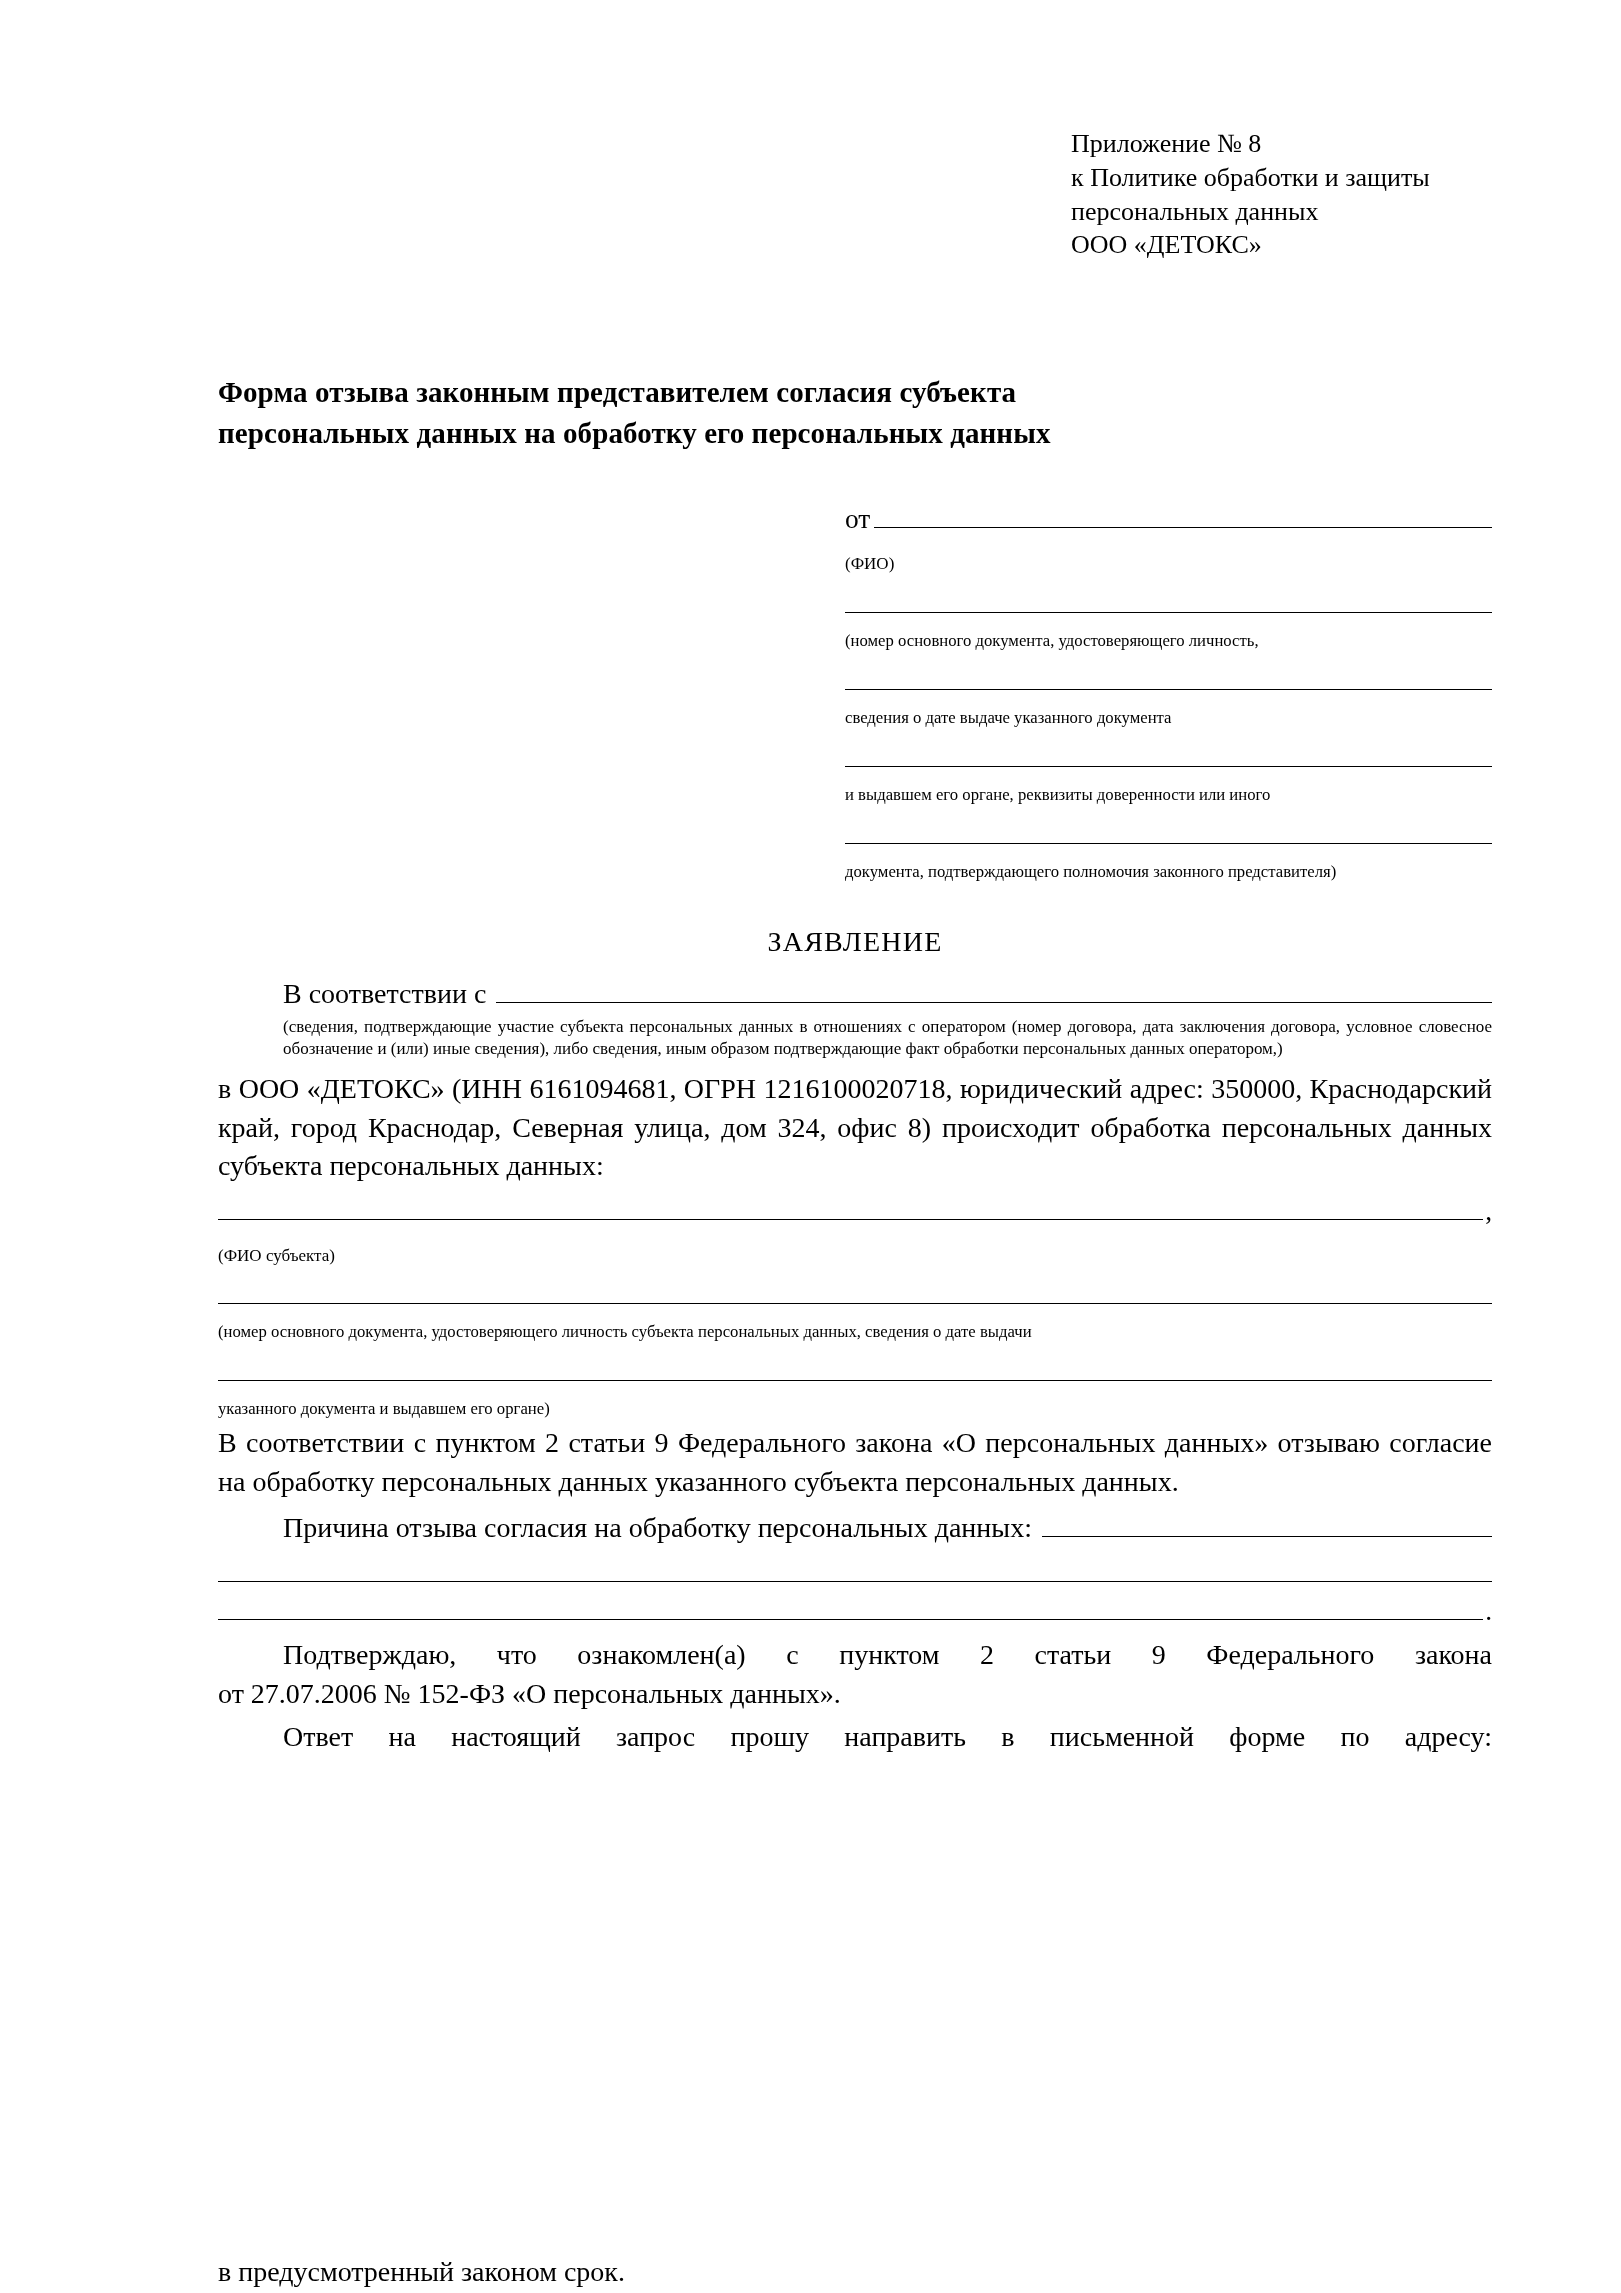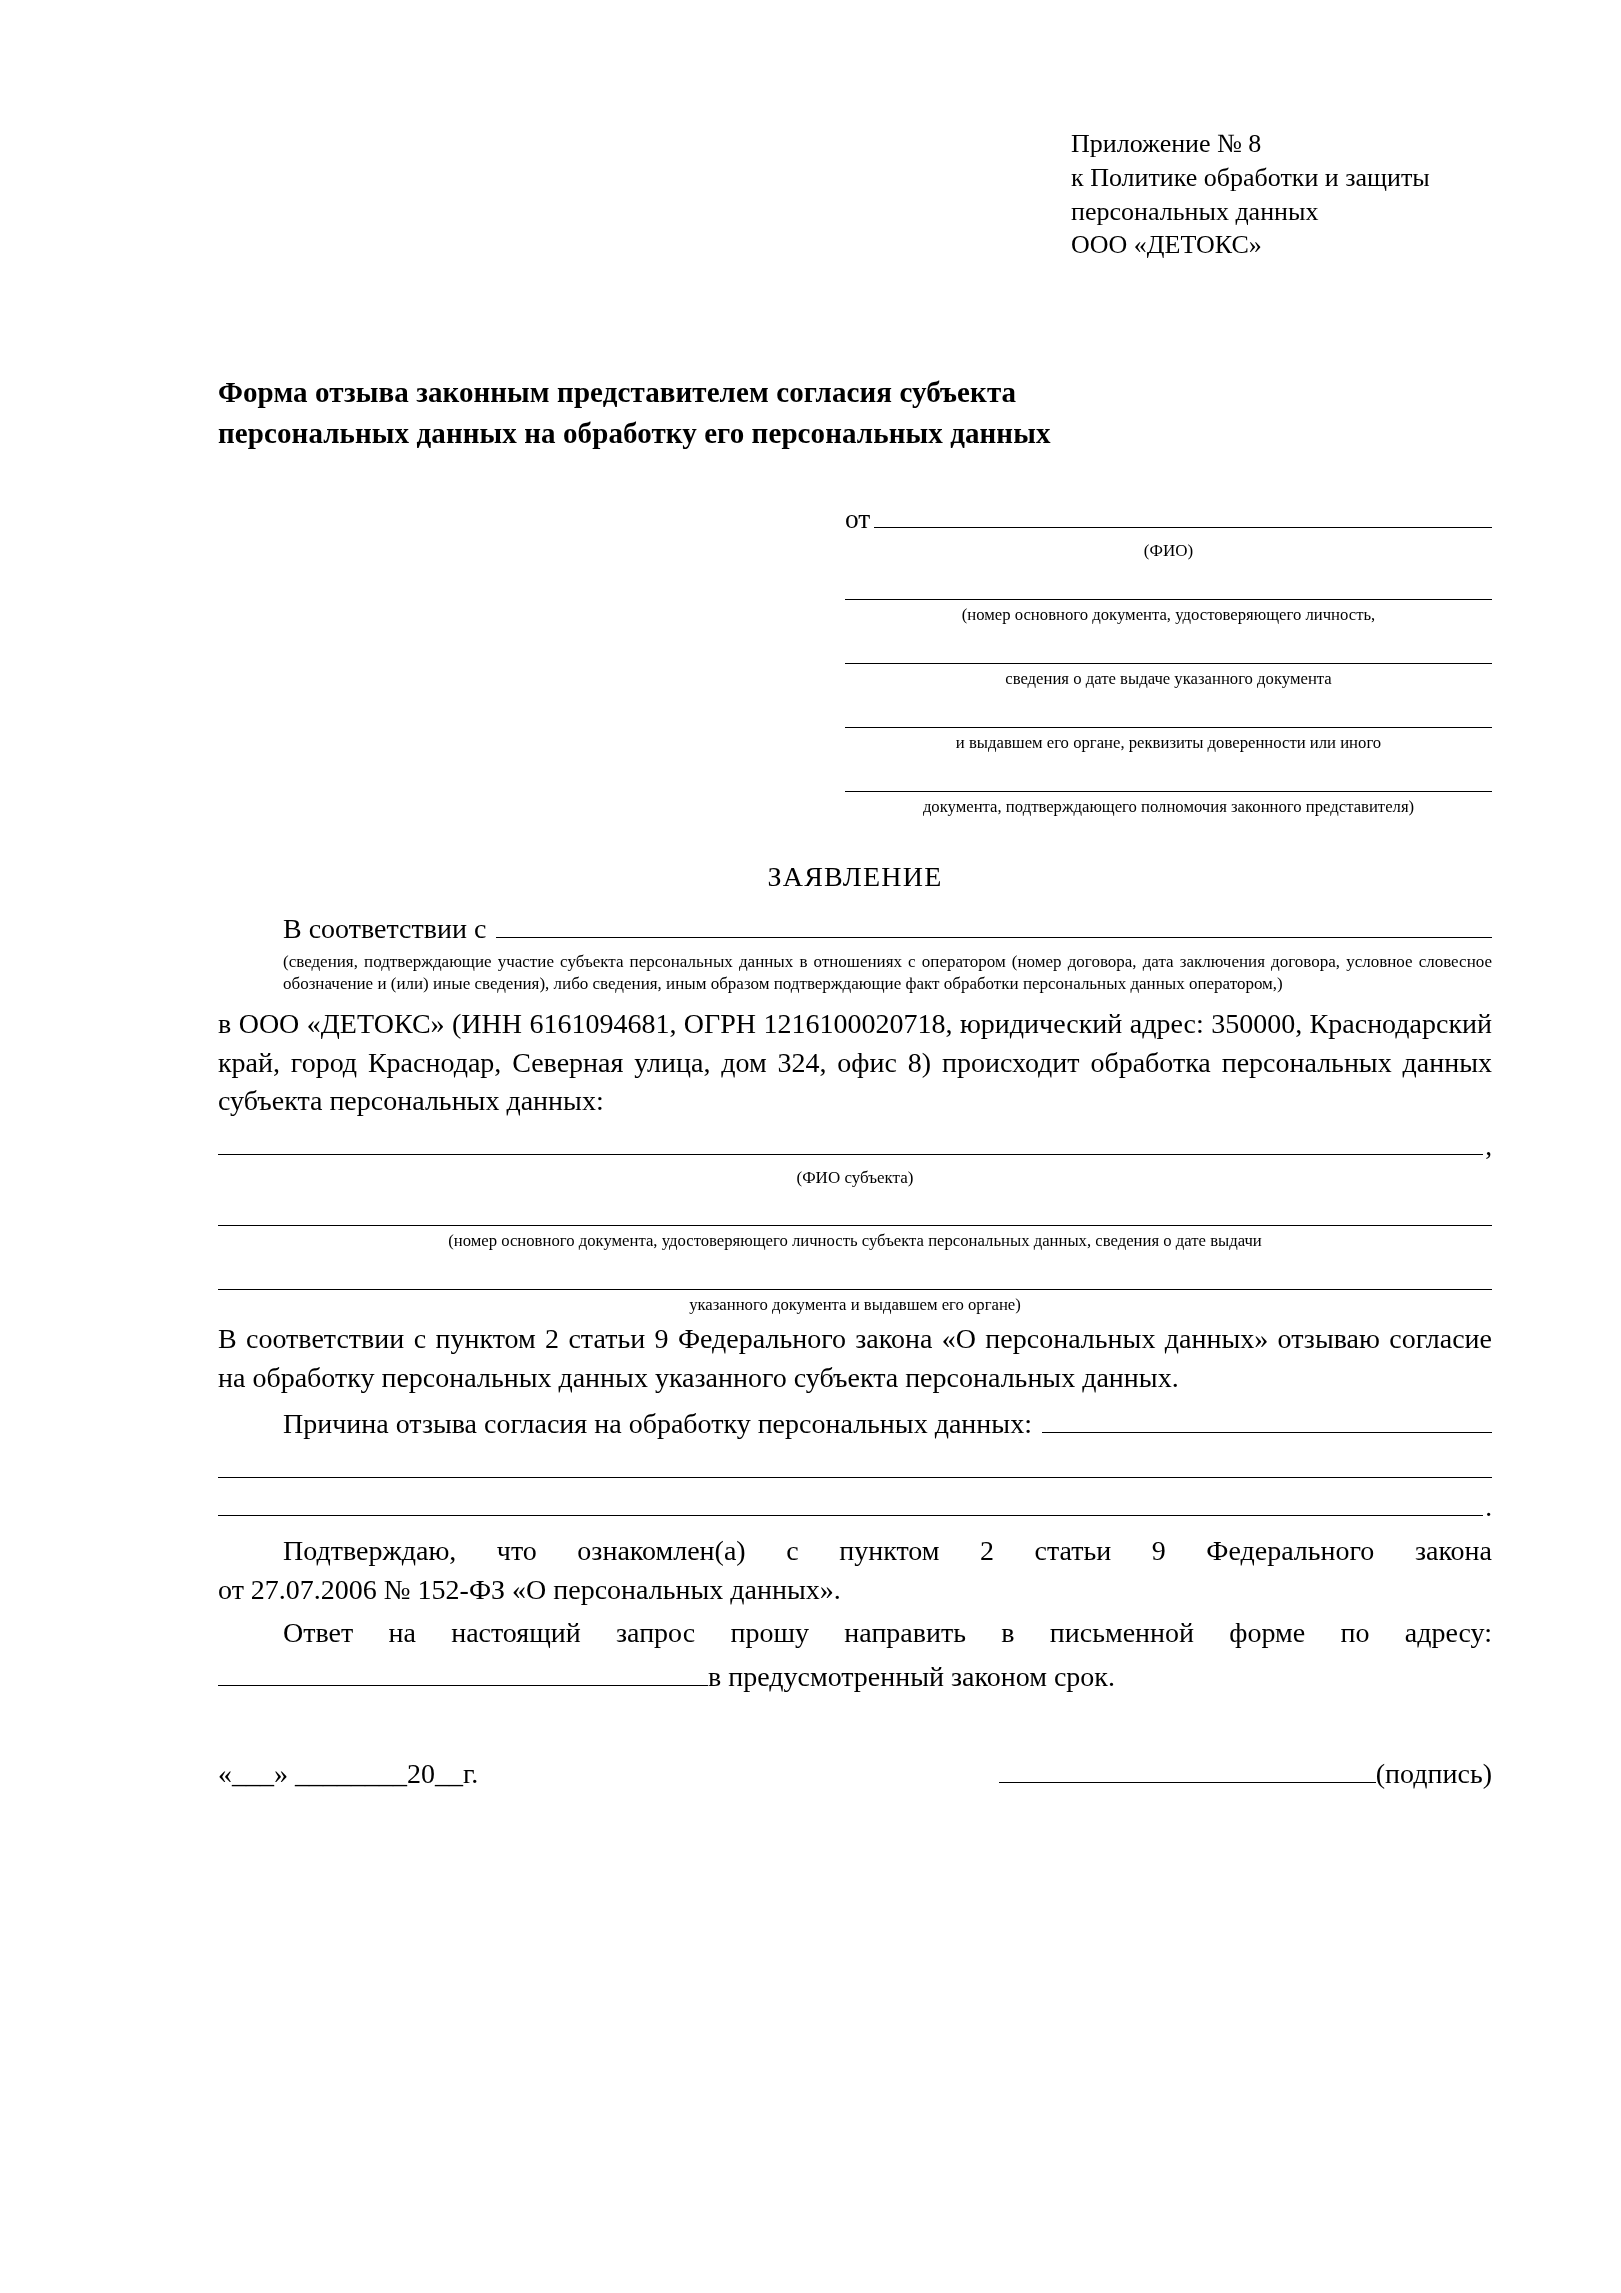--- a/index.html
+++ b/index.html
@@ -67,24 +67,23 @@
     flex: 1;
     border-bottom: 1.6px solid #000;
     height: 18.6px;
   }
   .rule-full {
     border-bottom: 1.6px solid #000;
     height: 19.6px;
     margin-top: 17.6px;
   }
   .caption {
-    text-align: center;
     font-size: 17px;
     line-height: 1.25;
-    margin-top: 5px;
+    margin-top: 18px;
   }
   .caption.small { font-size: 16.7px; }
 
   
   .zayavlenie {
     text-align: center;
     font-size: 28px;
     margin-top: 43px;
     letter-spacing: 1.2px;
   }
@@ -208,21 +207,21 @@
 
     <div class="body-text" style="margin-top:9.8px;">
       <span class="j-line" style="display:block; text-indent:65px;">Подтверждаю, что ознакомлен(а) с пунктом 2 статьи 9 Федерального закона</span>
       <span style="display:block;">от 27.07.2006 № 152-ФЗ «О персональных данных».</span>
     </div>
 
     <div class="body-text" style="margin-top:3.9px;">
       <span class="j-line" style="display:block; text-indent:65px;">Ответ на настоящий запрос прошу направить в письменной форме по адресу:</span>
     </div>
 
-    <div class="inline-row" style="margin-top:5.9px;">
+    <div class="inline-row" style="margin-top:5.9px;flex-direction:column;">
       <span class="rule" style="flex:0 0 490px;"></span>
       <span class="body-text nowrap">в предусмотренный законом срок.</span>
     </div>
 
     <div class="sign-row">
       <span class="sign-left">«___» ________20__г.</span>
       <span class="sign-right">
         <span class="sign-rule"></span>
         <span>(подпись)</span>
       </span>

